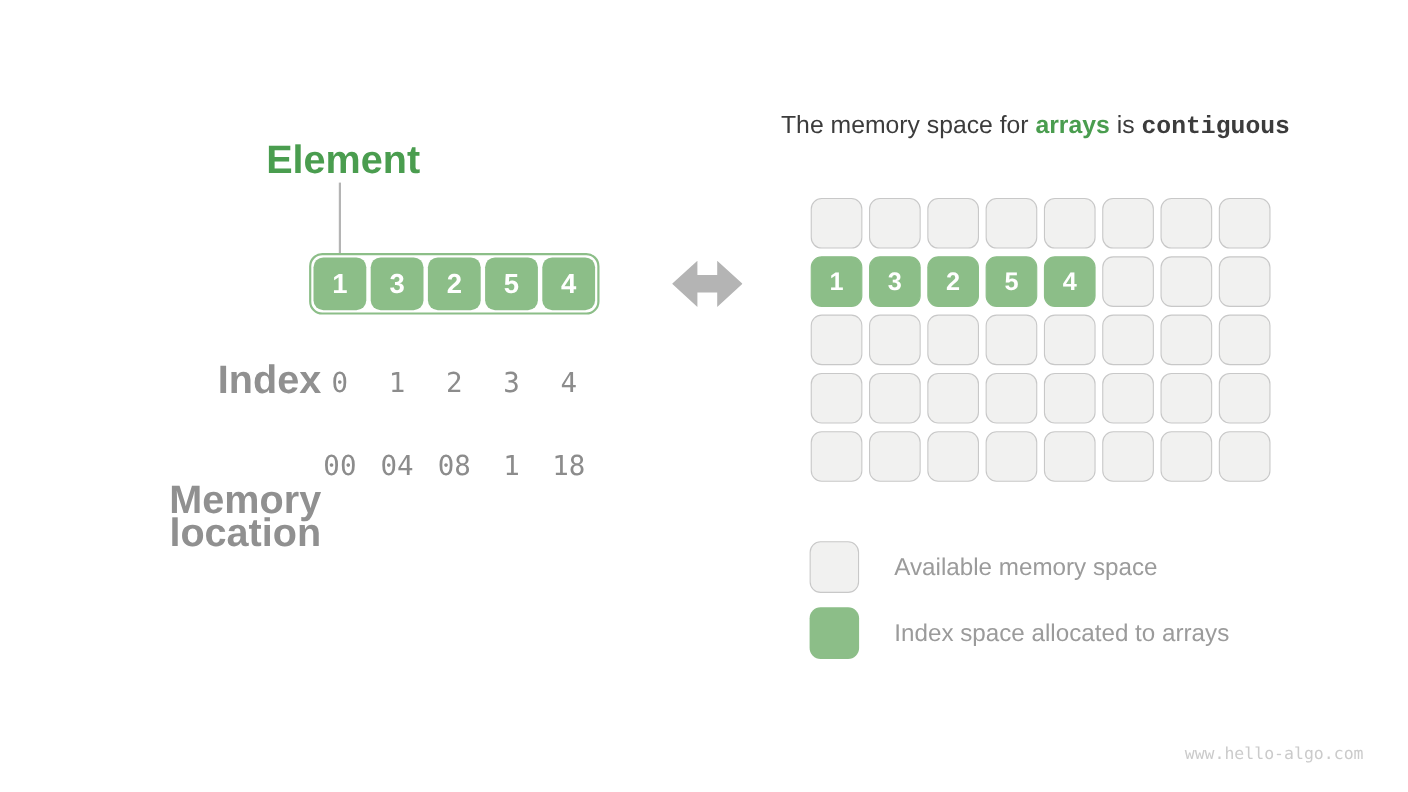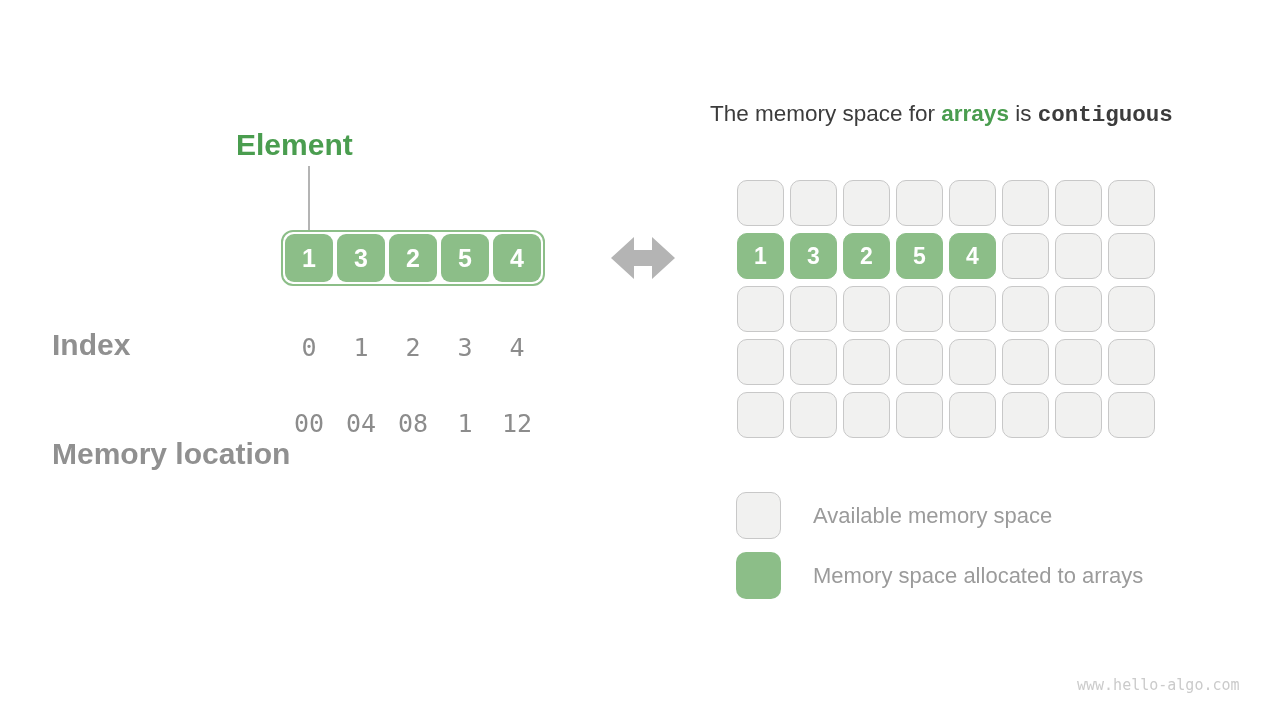--- a/index.html
+++ b/index.html
@@ -8,21 +8,21 @@
     --cell-border:#C8C8C8; --arrow:#B4B4B4; --legend-text:#9B9B9B;
     --watermark:#CBCBCB;
   }
   *{margin:0;padding:0;box-sizing:border-box;}
   html,body{background:#fff;}
   .canvas{
     position:relative;width:1280px;height:720px;background:#fff;overflow:hidden;
     font-family:"Liberation Sans",sans-serif;
   }
   
-  .lbl{position:absolute;text-align:left;font-weight:bold;font-size:30px;line-height:30px;}
+  .lbl{position:absolute;text-align:right;font-weight:bold;font-size:36px;line-height:30px;}
   .lbl.green{color:var(--green-text);}
   .lbl.gray{color:var(--gray-label);}
   .element-label{left:236px;top:130px;width:146px;}
   .connector{position:absolute;left:308px;top:166px;width:1.5px;height:64px;background:var(--arrow);}
   .array-label{left:52px;top:243px;width:240px;}
   .index-label{left:52px;top:330px;width:240px;}
   .memory-label{left:52px;top:407px;width:240px;margin-top:32px;}
   .array-box{
     position:absolute;left:281px;top:230px;display:flex;gap:4px;
     border:2px solid var(--green);border-radius:12px;padding:2px;background:#fff;
@@ -93,21 +93,21 @@
       <div class="mval">3</div>
       <div class="mval">4</div>
     </div>
 
   <div class="lbl gray memory-label">Memory location</div>
   <div class="vals memory-values">
       <div class="mval">00</div>
       <div class="mval">04</div>
       <div class="mval">08</div>
       <div class="mval">1</div>
-      <div class="mval">12</div>
+      <div class="mval">18</div>
     </div>
 
   <span class="arrow">
     <svg width="64" height="42" viewBox="0 0 64 42">
       <polygon fill="#B4B4B4" points="0,21 23,0 23,13 41,13 41,0 64,21 41,42 41,29 23,29 23,42"></polygon>
     </svg>
   </span>
 
   <div class="title"><span>The memory space for </span><span class="hl">arrays</span><span> is </span><span class="em">contiguous</span></div>
 
@@ -153,17 +153,17 @@
       <div class="gcell"></div>
       <div class="gcell"></div>
     </div>
 
   <div class="legend-row r0">
     <div class="legend-swatch available"></div>
     <div class="legend-label">Available memory space</div>
   </div>
   <div class="legend-row r1">
     <div class="legend-swatch allocated"></div>
-    <div class="legend-label">Memory space allocated to arrays</div>
+    <div class="legend-label">Index space allocated to arrays</div>
   </div>
 
   <div class="watermark">www.hello-algo.com</div>
 </div>
 
 </body></html>

